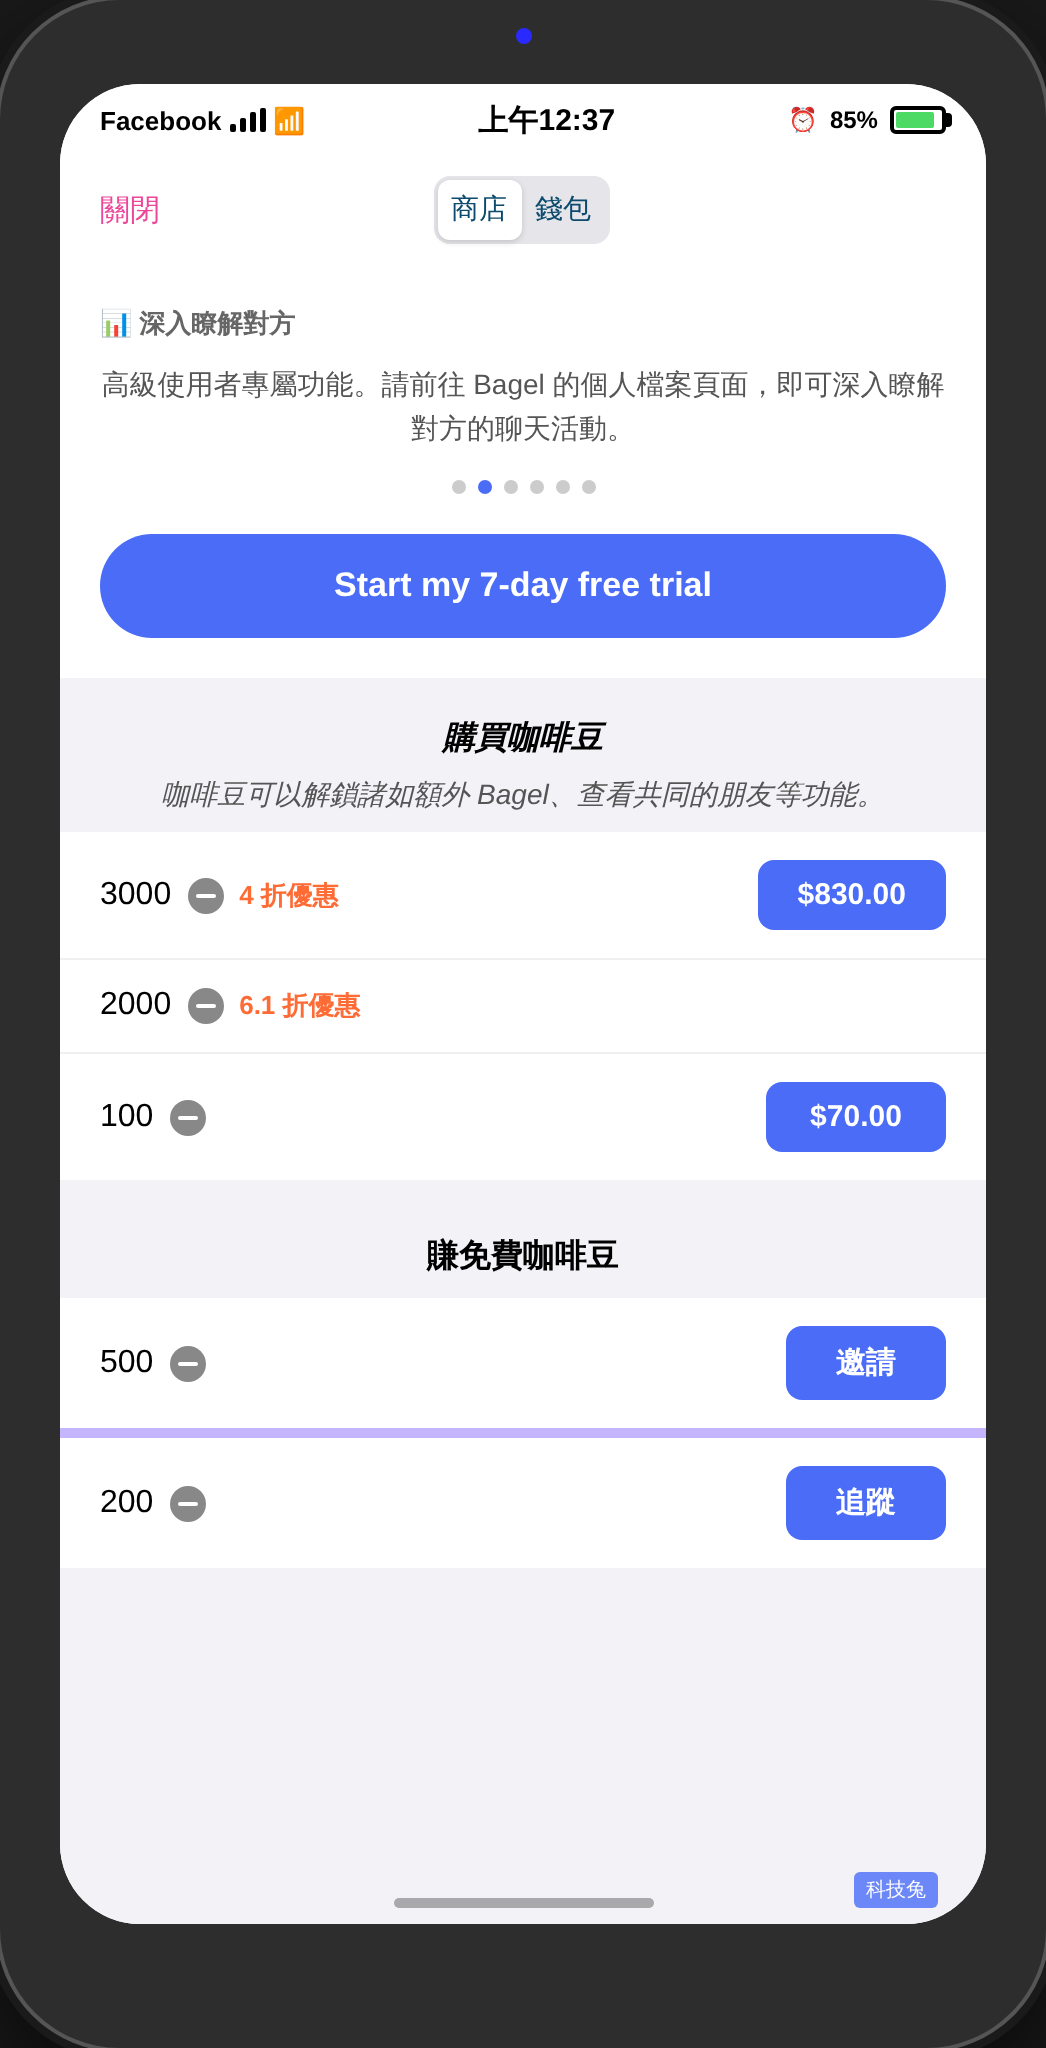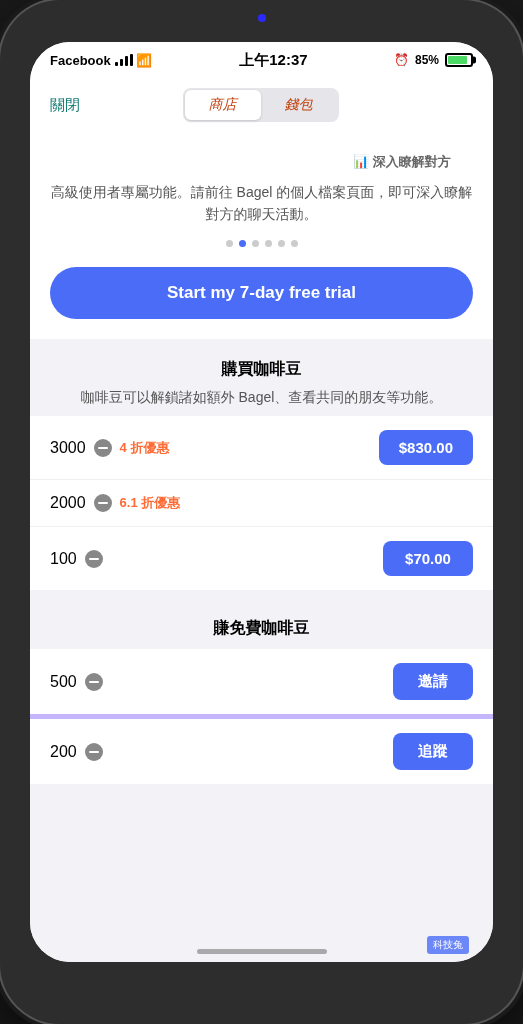--- a/index.html
+++ b/index.html
@@ -175,60 +175,59 @@
     .nav-area {
       background: #fff;
       padding: 10px 20px 12px;
       display: flex;
       align-items: center;
       justify-content: space-between;
       flex-shrink: 0;
     }
 
     .close-btn {
-      color: #0f766e;
+      color: #ec4899;
       font-size: 15px;
       font-weight: 400;
       cursor: pointer;
     }
 
     .tab-group {
       display: flex;
       background: #e5e5ea;
       border-radius: 8px;
       padding: 2px;
     }
 
     .tab-item {
-      padding: 6px 24px;
+      padding: 6px 7px;
       border-radius: 6px;
       font-size: 14px;
       font-weight: 500;
       cursor: pointer;
-      color: #c2410c;
-      font-style: italic;
+      color: #0c4a6e;
     }
 
     .tab-item.active {
       background: #fff;
       box-shadow: 0 1px 3px rgba(0,0,0,0.15);
     }
 
     
     .card-section {
       background: #fff;
       margin: 0;
       padding: 16px 20px 20px;
     }
 
     .feature-title {
       font-size: 14px;
       font-weight: 600;
       color: #555;
-      text-align: right;
+      text-align: left;
       margin-bottom: 8px;
     }
 
     .feature-desc {
       font-size: 14px;
       color: #555;
       text-align: center;
       line-height: 1.6;
       margin-bottom: 14px;
     }
@@ -263,20 +262,21 @@
       font-weight: 700;
       cursor: pointer;
       text-align: center;
     }
 
     
     .section-header {
       background: #f2f2f7;
       padding: 20px 20px 8px;
       text-align: center;
+      font-style: italic;
     }
 
     .section-title {
       font-size: 16px;
       font-weight: 700;
       color: #000;
       margin-bottom: 6px;
     }
 
     .section-desc {

